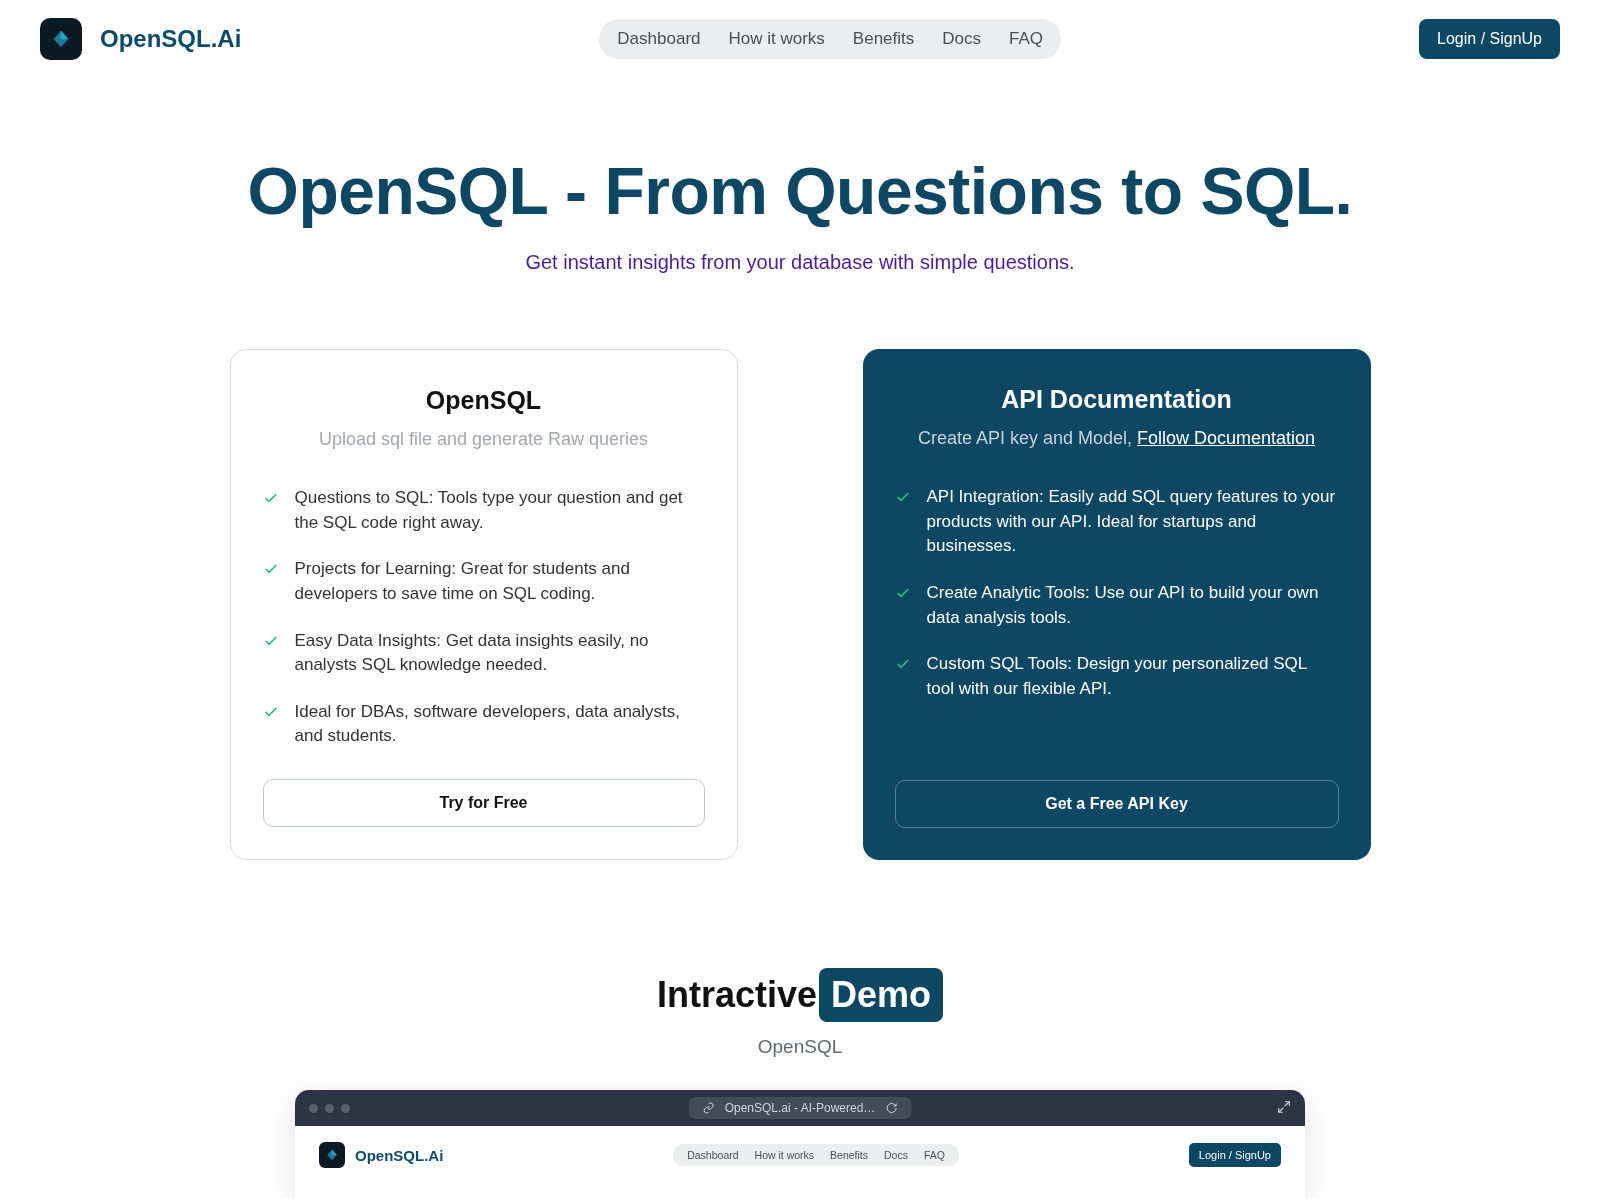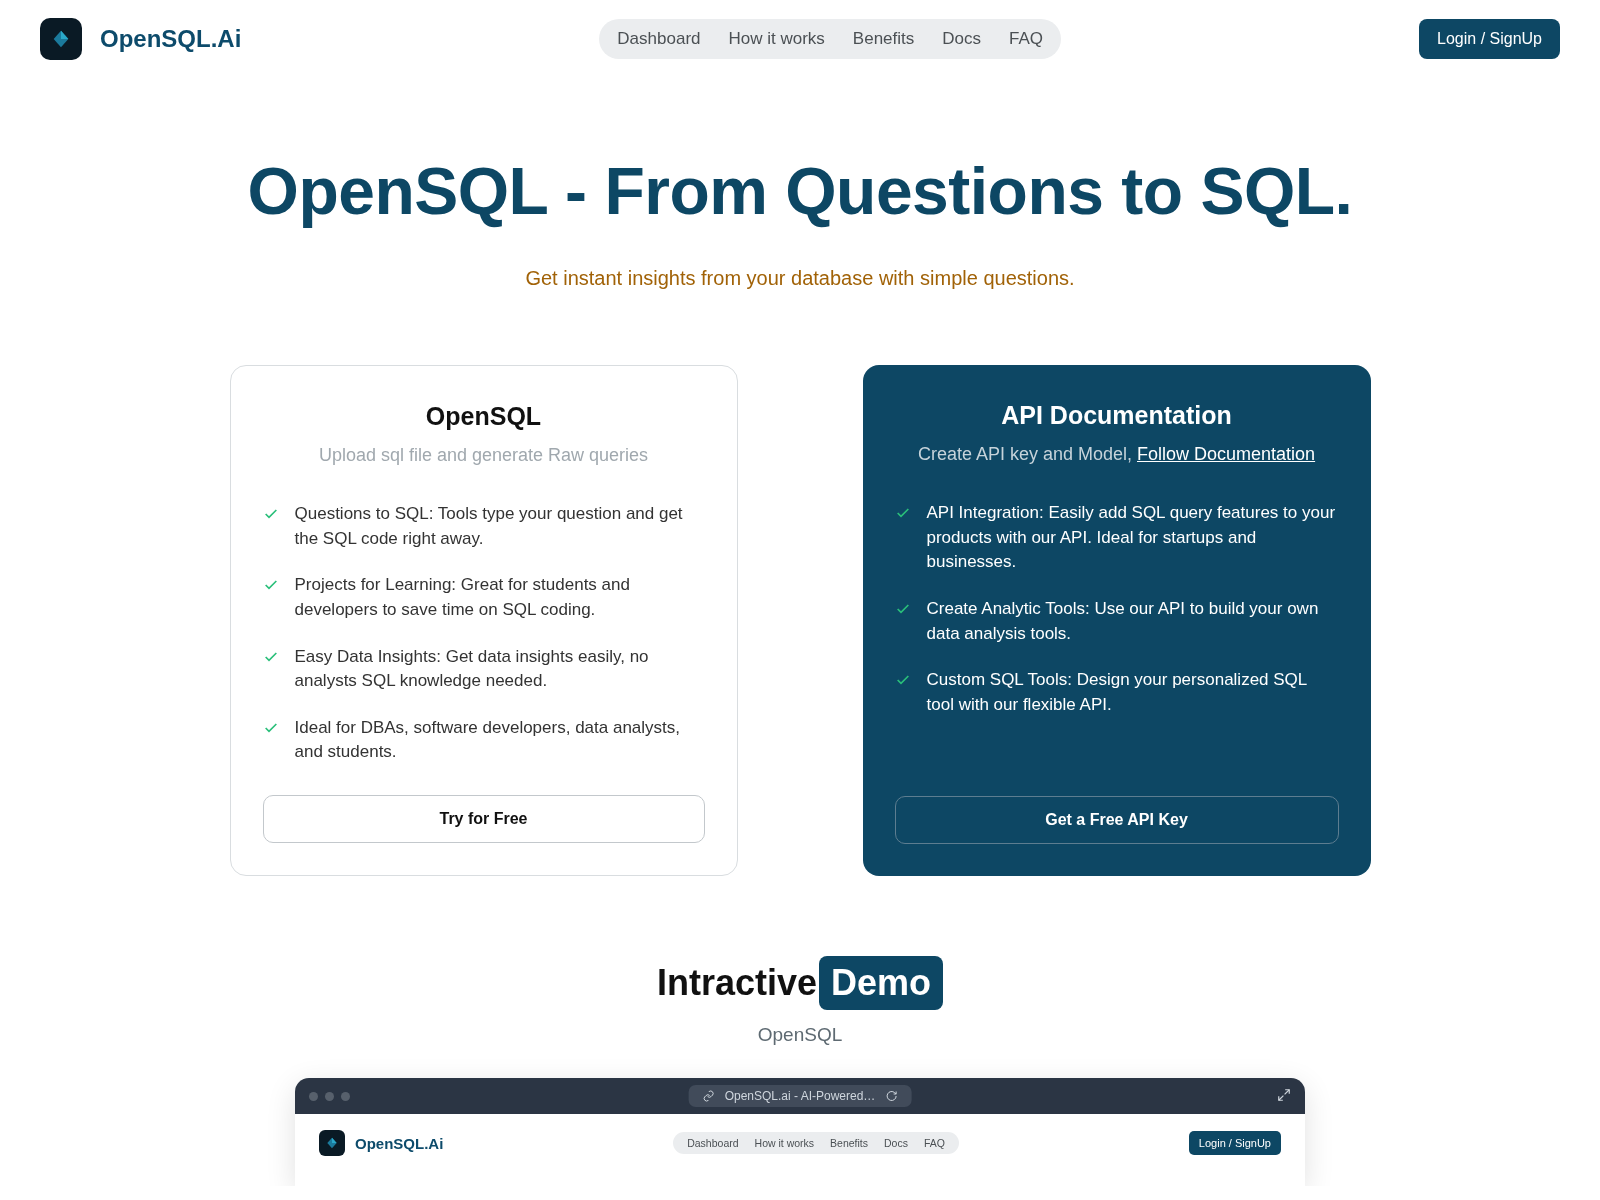--- a/index.html
+++ b/index.html
@@ -8,41 +8,41 @@
   .header { display:flex; align-items:center; justify-content:space-between; padding:18px 40px; }
   .brand { display:flex; align-items:center; gap:18px; }
   .logo-box { width:42px; height:42px; border-radius:10px; background:#0a1a25; display:flex; align-items:center; justify-content:center; }
   .brand-name { font-size:24px; font-weight:600; color:#0d4b6b; }
   .nav-pill { background:#ebedef; border-radius:999px; padding:10px 18px; display:flex; gap:28px; }
   .nav-pill span { font-size:17px; color:#4b5054; cursor:pointer; }
   .login-btn { background:#0d4764; color:#fff; border:none; padding:11px 18px; border-radius:8px; font-size:16px; font-weight:500; cursor:pointer; }
   
   .hero { text-align:center; margin-top:75px; }
   .hero h1 { font-size:66px; font-weight:700; color:#0d4764; letter-spacing:-0.5px; }
-  .hero p { margin-top:38px; font-size:20px; color:#a16207; }
+  .hero p { margin-top:22px; font-size:20px; color:#4c1d95; }
   
   .cards { display:flex; justify-content:center; gap:125px; margin-top:75px; }
   .card { width:508px; border-radius:16px; padding:36px 32px 32px; display:flex; flex-direction:column; }
   .card-light { background:#fff; border:1px solid #d9dde0; }
   .card-dark  { background:#0d4764; color:#fff; }
   .card h3 { text-align:center; font-size:25px; font-weight:700; }
   .card .sub { text-align:center; margin-top:14px; font-size:18px; color:#a0a8ae; }
   .card-dark .sub { color:#c6d3da; }
   .card-dark .sub a { color:#fff; text-decoration:underline; }
   .feat-list { margin-top:36px; display:flex; flex-direction:column; gap:22px; flex:1; }
   .feat { display:flex; gap:16px; align-items:flex-start; }
   .feat svg { flex-shrink:0; margin-top:4px; }
   .feat span { font-size:17px; line-height:1.45; }
   .card-light .feat span { color:#333; }
   .card-dark  .feat span { color:#fff; }
   .card-btn { margin-top:30px; border-radius:10px; padding:14px; text-align:center; font-size:16px; font-weight:600; cursor:pointer; }
   .card-light .card-btn { border:1px solid #c3c8cc; background:#fff; color:#111; }
   .card-dark  .card-btn { border:1px solid #5d7d90; background:transparent; color:#fff; }
   
-  .demo-head { text-align:center; margin-top:80px; }
+  .demo-head { text-align:center; margin-top:108px; }
   .demo-head h2 { font-size:36px; font-weight:700; color:#111; display:inline-block; }
   .demo-head h2 .box { background:#0d4764; color:#fff; padding:6px 12px; border-radius:8px; margin-left:2px; display:inline-block; }
   .demo-head p { margin-top:14px; font-size:19px; color:#5e6a72; }
   
   .browser { width:1010px; margin:32px auto 0; border-radius:14px 14px 0 0; overflow:hidden; box-shadow:0 8px 30px rgba(0,0,0,0.12); }
   .b-titlebar { background:#2b3544; height:36px; display:flex; align-items:center; padding:0 14px; position:relative; }
   .dots { display:flex; gap:7px; }
   .dot { width:9px; height:9px; border-radius:50%; background:#57606c; }
   .b-addr { position:absolute; left:50%; transform:translateX(-50%); display:flex; align-items:center; gap:10px; background:#414b5a; padding:4px 14px; border-radius:7px; color:#cfd6dd; font-size:12px; }
   .b-expand { position:absolute; right:14px; color:#cfd6dd; font-size:14px; }

